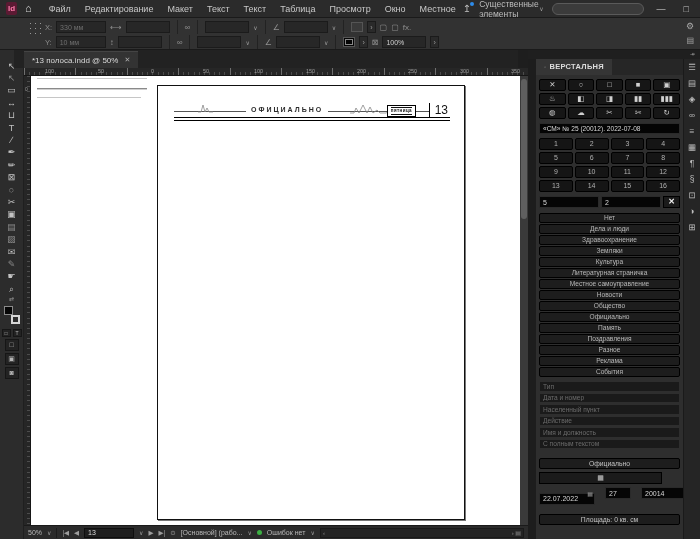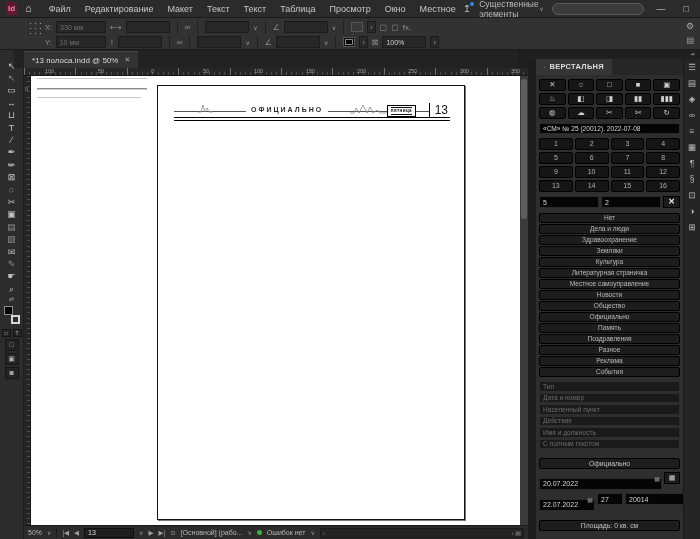--- a/index.html
+++ b/index.html
@@ -110,21 +110,21 @@
   .pairrow { display:grid; grid-template-columns:60px 60px 1fr; gap:2px; margin-bottom:5px; }
   .blkfield { height:12px; background:#050505; border:1px solid #2a2a2a; color:#d6d6d6; font-size:7px; padding:0 3px; }
   .xbtn { height:12px; background:#1b1b1b; border:1px solid #000; color:#f0f0f0; font-size:8px; font-weight:bold; line-height:10px; padding:0; }
   .catlist { display:flex; flex-direction:column; gap:1px; margin-bottom:4px; }
   .catbtn { height:10px; background:#1d1d1d; border:1px solid #000; border-radius:2px; color:#b8b8b8; font-size:6.6px; line-height:8px; padding:0; }
   .metalist { display:flex; flex-direction:column; gap:1px; margin-bottom:3px; }
   .metafield { height:10.5px; background:#1a1a1a; border:1px solid #2e2e2e; color:#6b6b6b; font-size:6.6px; padding:0 3px; }
   .metafield::placeholder { color:#6b6b6b; opacity:1; }
   .wide { width:100%; height:11px; background:#1d1d1d; border:1px solid #000; border-radius:2px; color:#c0c0c0; font-size:6.8px; line-height:9px; padding:0; margin-bottom:3px; }
   .daterow { display:grid; grid-template-columns:1fr 16px; gap:2px; margin-bottom:3px; }
-  .daterow2 { display:grid; grid-template-columns:56px 26px 1fr 16px; gap:2px; margin-bottom:3px; }
+  .daterow2 { display:grid; grid-template-columns:56px 26px 1fr 16px; gap:10px; margin-bottom:3px; }
   .icbtn { height:12px; background:#1b1b1b; border:1px solid #000; color:#c9c9c9; font-size:7px; line-height:10px; padding:0; }
   .dwrap { position:relative; }
   .dwrap .cal { position:absolute; right:2px; top:2.5px; font-size:6px; color:#8f8f8f; }
 
   .dockstrip { position:absolute; left:683px; top:59px; width:17px; height:480px; background:#252525; border-left:1px solid #1a1a1a;
                display:flex; flex-direction:column; align-items:center; padding-top:4px; gap:7.5px; }
   .dockstrip button { background:none; border:none; color:#bdbdbd; font-size:8.5px; line-height:1; padding:0; }
 </style>
 </head>
 <body>
@@ -429,24 +429,20 @@
     <div class="metalist">
       <input class="metafield" placeholder="Тип" style="">
       <input class="metafield" placeholder="Дата и номер" style="">
       <input class="metafield" placeholder="Населенный пункт" style="">
       <input class="metafield" placeholder="Действие" style="">
       <input class="metafield" placeholder="Имя и должность" style="">
       <input class="metafield" placeholder="С полным текстом" style="">
     </div>
     <button class="wide">Официально</button>
     <div class="daterow">
-      <span class="dwrap">
-        <input class="blkfield" style="width: 100%;" value="20.07.2022">
-        <span class="cal">▦</span>
-      </span>
       <button class="icbtn">▦</button>
     </div>
     <div class="daterow2">
       <span class="dwrap">
         <input class="blkfield" style="width: 100%;" value="22.07.2022">
         <span class="cal">▦</span>
       </span>
       <input class="blkfield" value="27" style="">
       <input class="blkfield" value="20014" style="">
 

